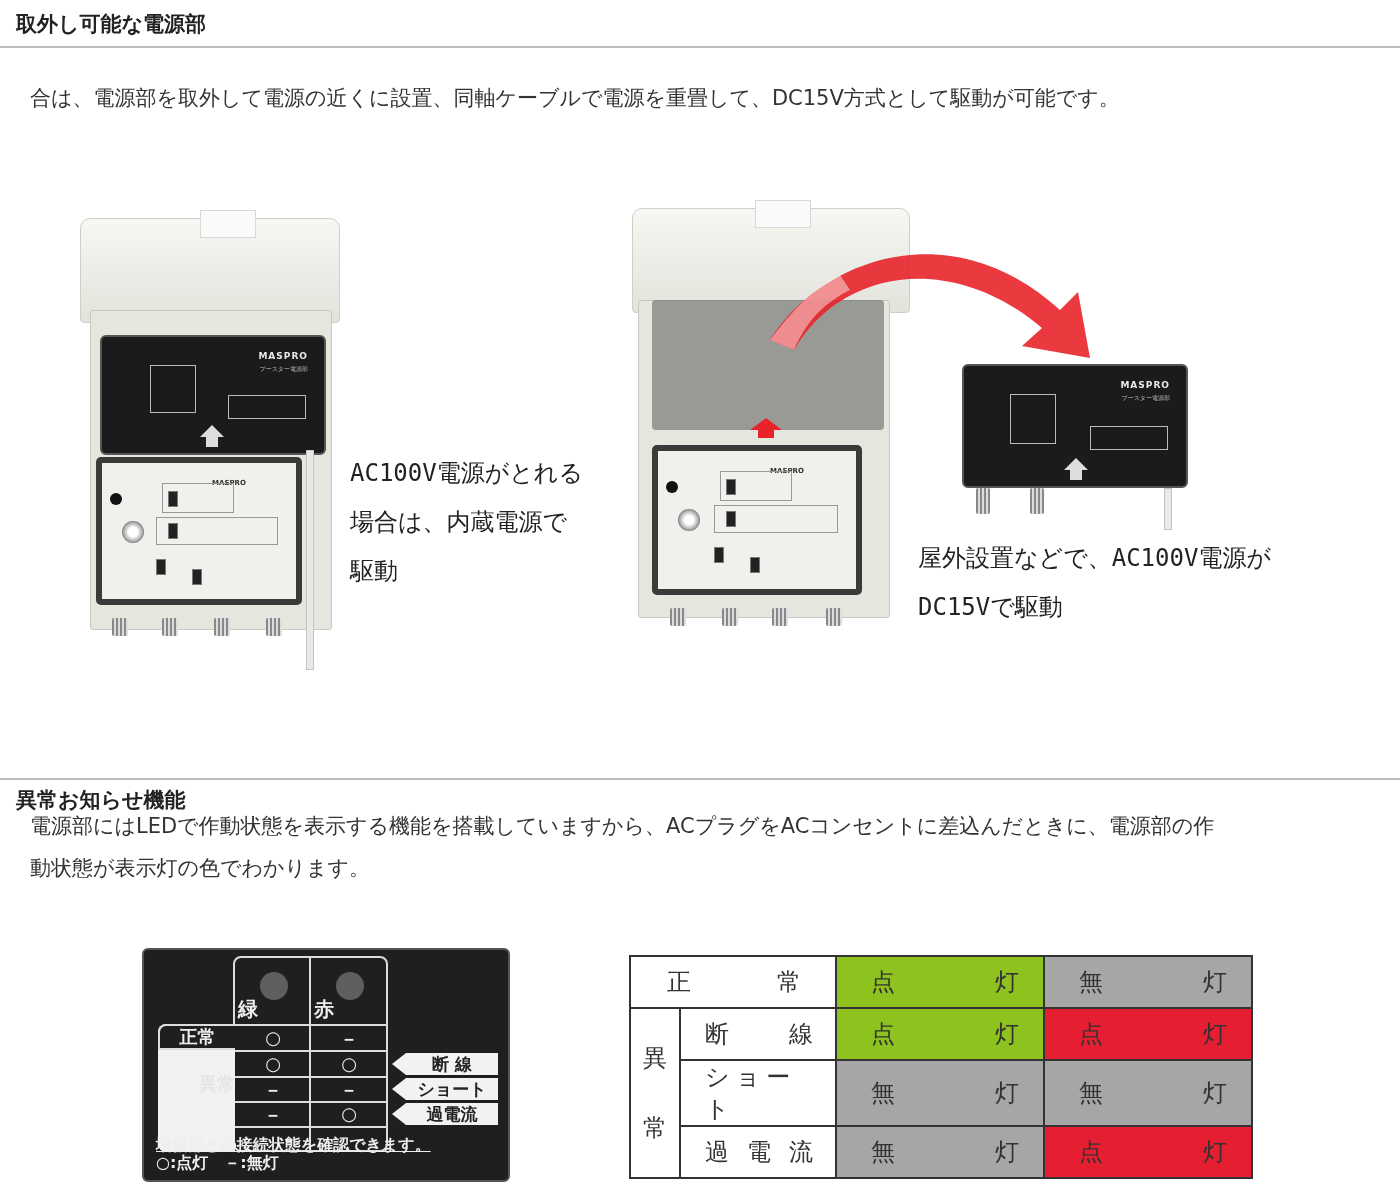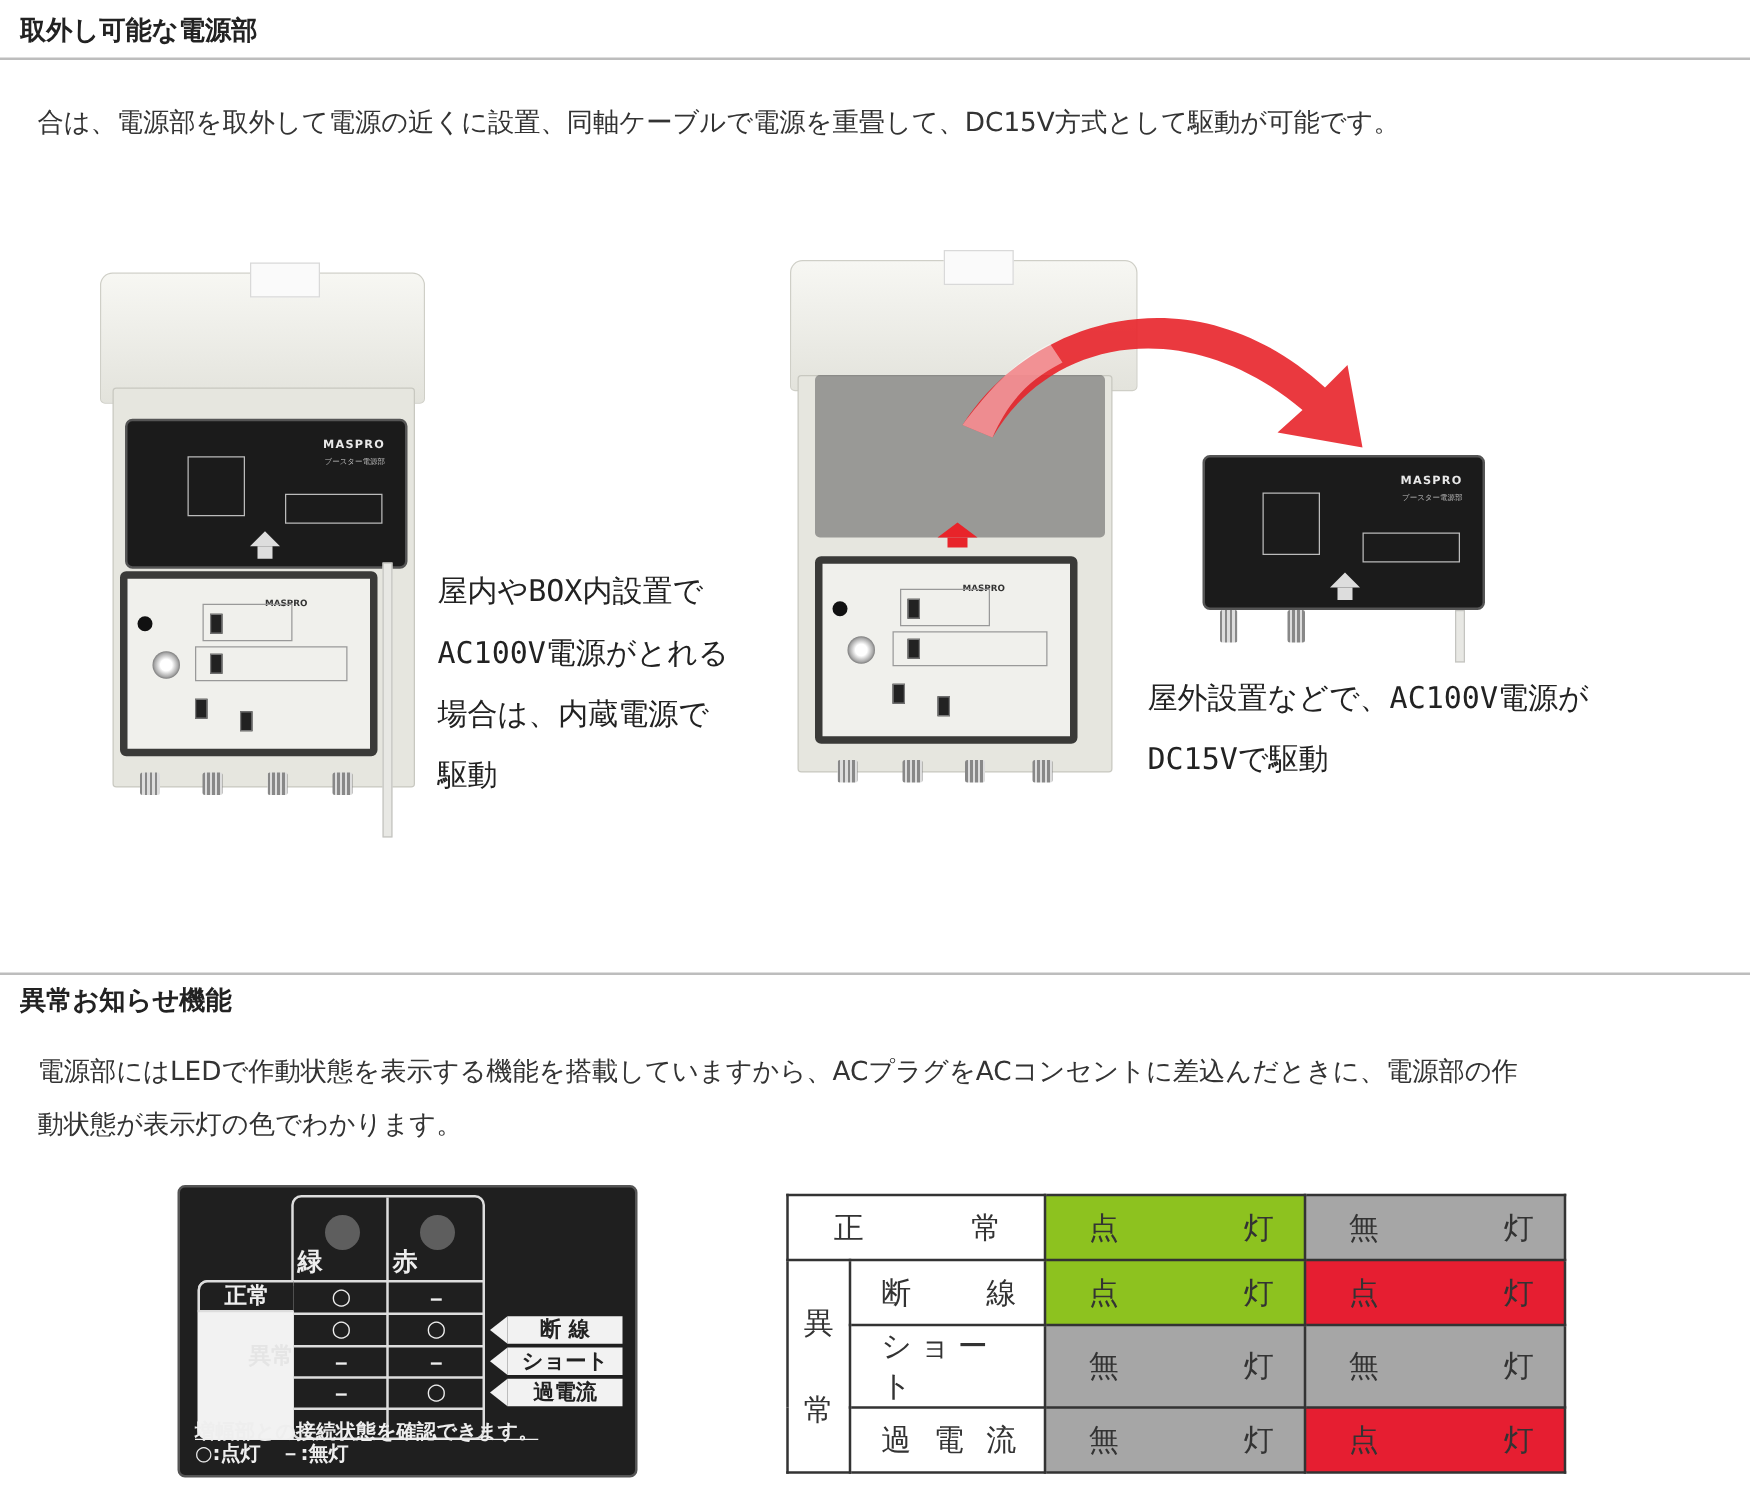--- a/index.html
+++ b/index.html
@@ -93,21 +93,20 @@
     <div class="box" style="left:60px;top:20px;width:72px;height:30px;"></div>
     <div class="box" style="left:54px;top:54px;width:122px;height:28px;"></div>
   </div>
   <div class="connector" style="left:42px;top:408px;width:16px;height:18px;"></div>
   <div class="connector" style="left:92px;top:408px;width:16px;height:18px;"></div>
   <div class="connector" style="left:144px;top:408px;width:16px;height:18px;"></div>
   <div class="connector" style="left:196px;top:408px;width:16px;height:18px;"></div>
   <div class="cable" style="left:236px;top:240px;width:8px;height:220px;"></div>
 </div>
 <div class="caption" style="left:350px;top:449px;">
-  <div>屋内やBOX内設置で</div>
   <div>AC100V電源がとれる</div>
   <div>場合は、内蔵電源で</div>
   <div>駆動</div>
 </div>
 
 <div class="device" style="left:630px;top:200px;width:270px;height:440px;">
   <div class="case-lid" style="left:2px;top:8px;width:278px;height:105px;"></div>
   <div class="lid-tab" style="left:125px;top:0px;width:56px;height:28px;"></div>
   <div class="case-body" style="left:8px;top:100px;width:252px;height:318px;"></div>
   <div class="ghost-psu" style="left:22px;top:100px;width:232px;height:130px;"></div>
@@ -147,21 +146,21 @@
 <div class="connector" style="left:1030px;top:488px;width:14px;height:26px;"></div>
 <div class="cable" style="left:1164px;top:488px;width:8px;height:42px;"></div>
 
 <div class="caption" style="left:918px;top:534px;">
   <div>屋外設置などで、AC100V電源が</div>
   <div>DC15Vで駆動</div>
 </div>
 
 <div class="section-title" style="top:786px;">異常お知らせ機能</div>
 <div class="divider" style="top:778px;"></div>
-<div class="para" style="top:836px;">
+<div class="para" style="top:805px;">
   <div>電源部にはLEDで作動状態を表示する機能を搭載していますから、ACプラグをACコンセントに差込んだときに、電源部の作</div>
   <div>動状態が表示灯の色でわかります。</div>
 </div>
 
 <div class="led-panel">
   <div class="colbox"></div>
   <div class="colsep"></div>
   <div class="lamp" style="left:116px;top:22px;"></div>
   <div class="lamp" style="left:192px;top:22px;"></div>
   <div class="collab" style="left:94px;top:46px;">緑</div>

